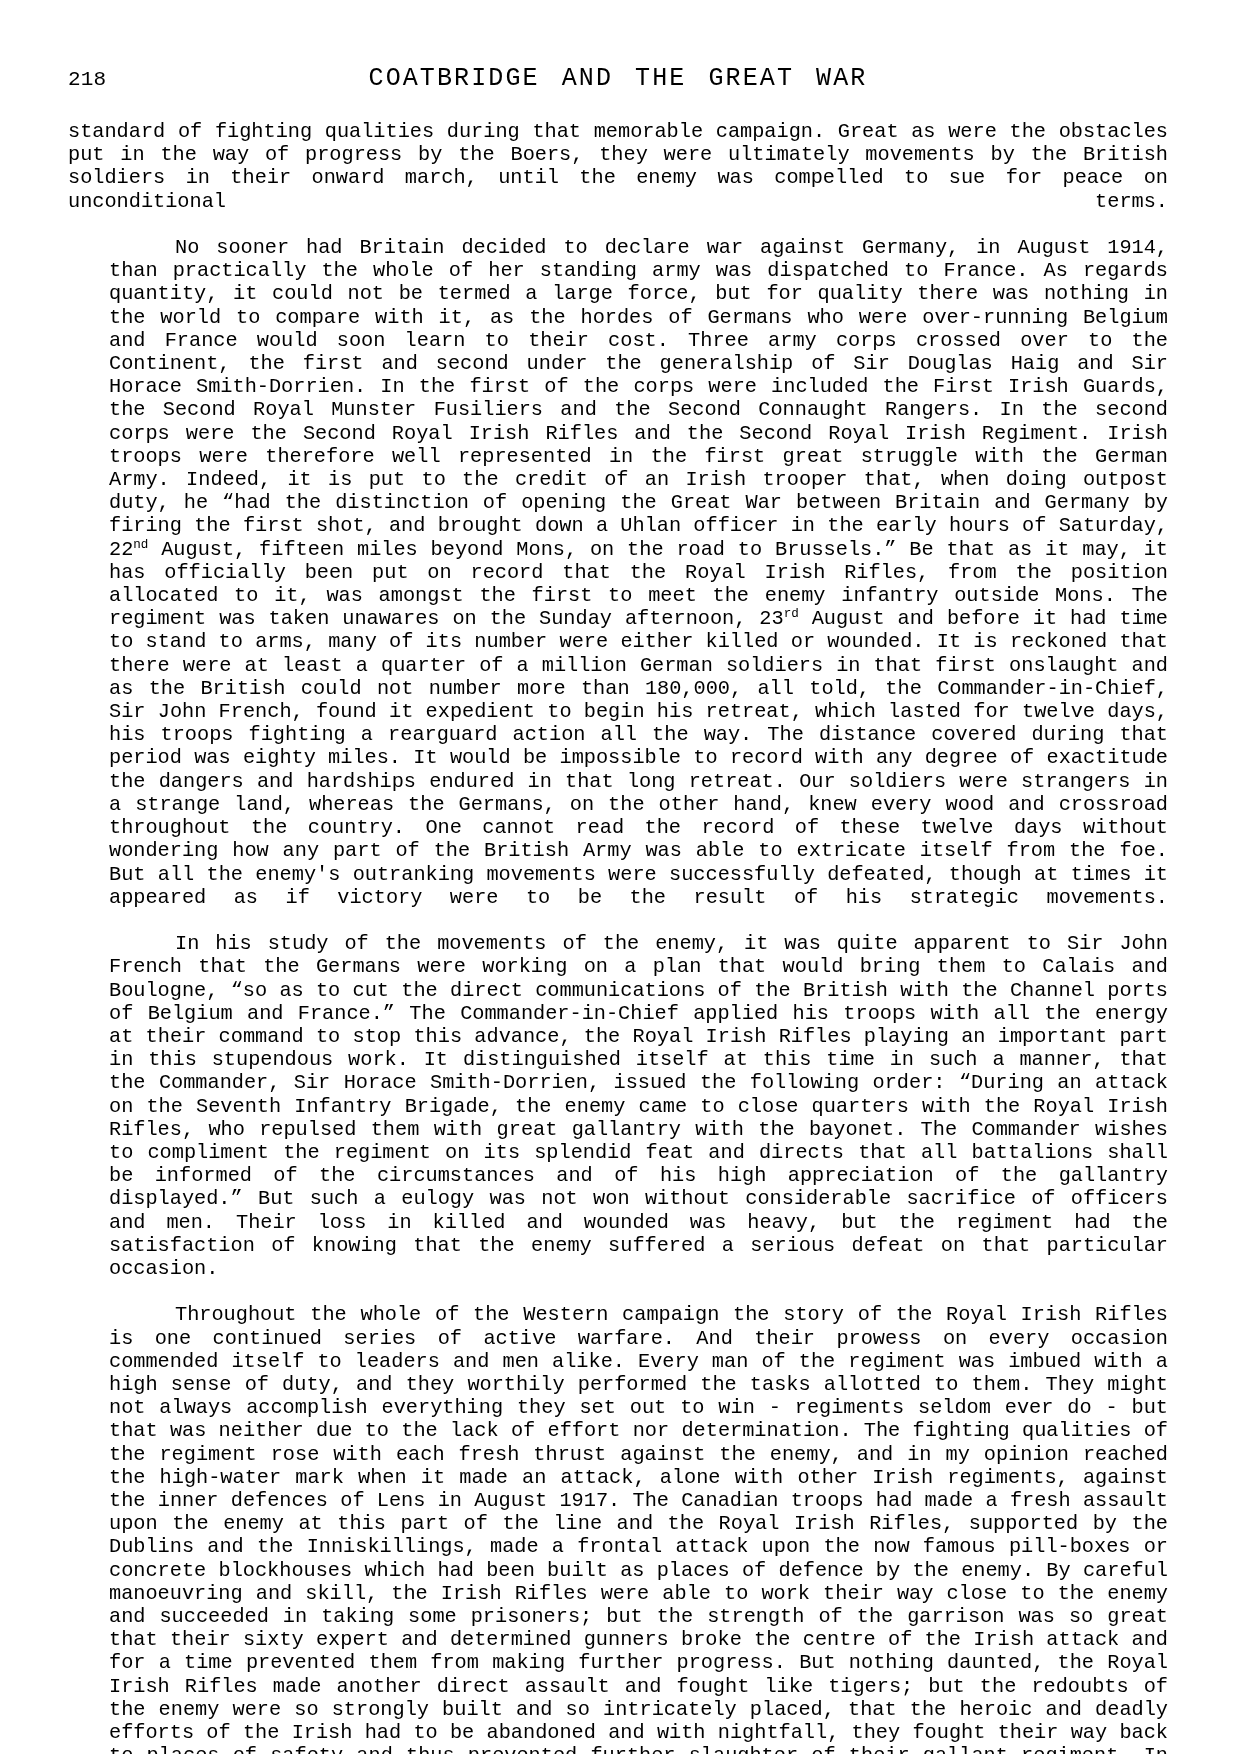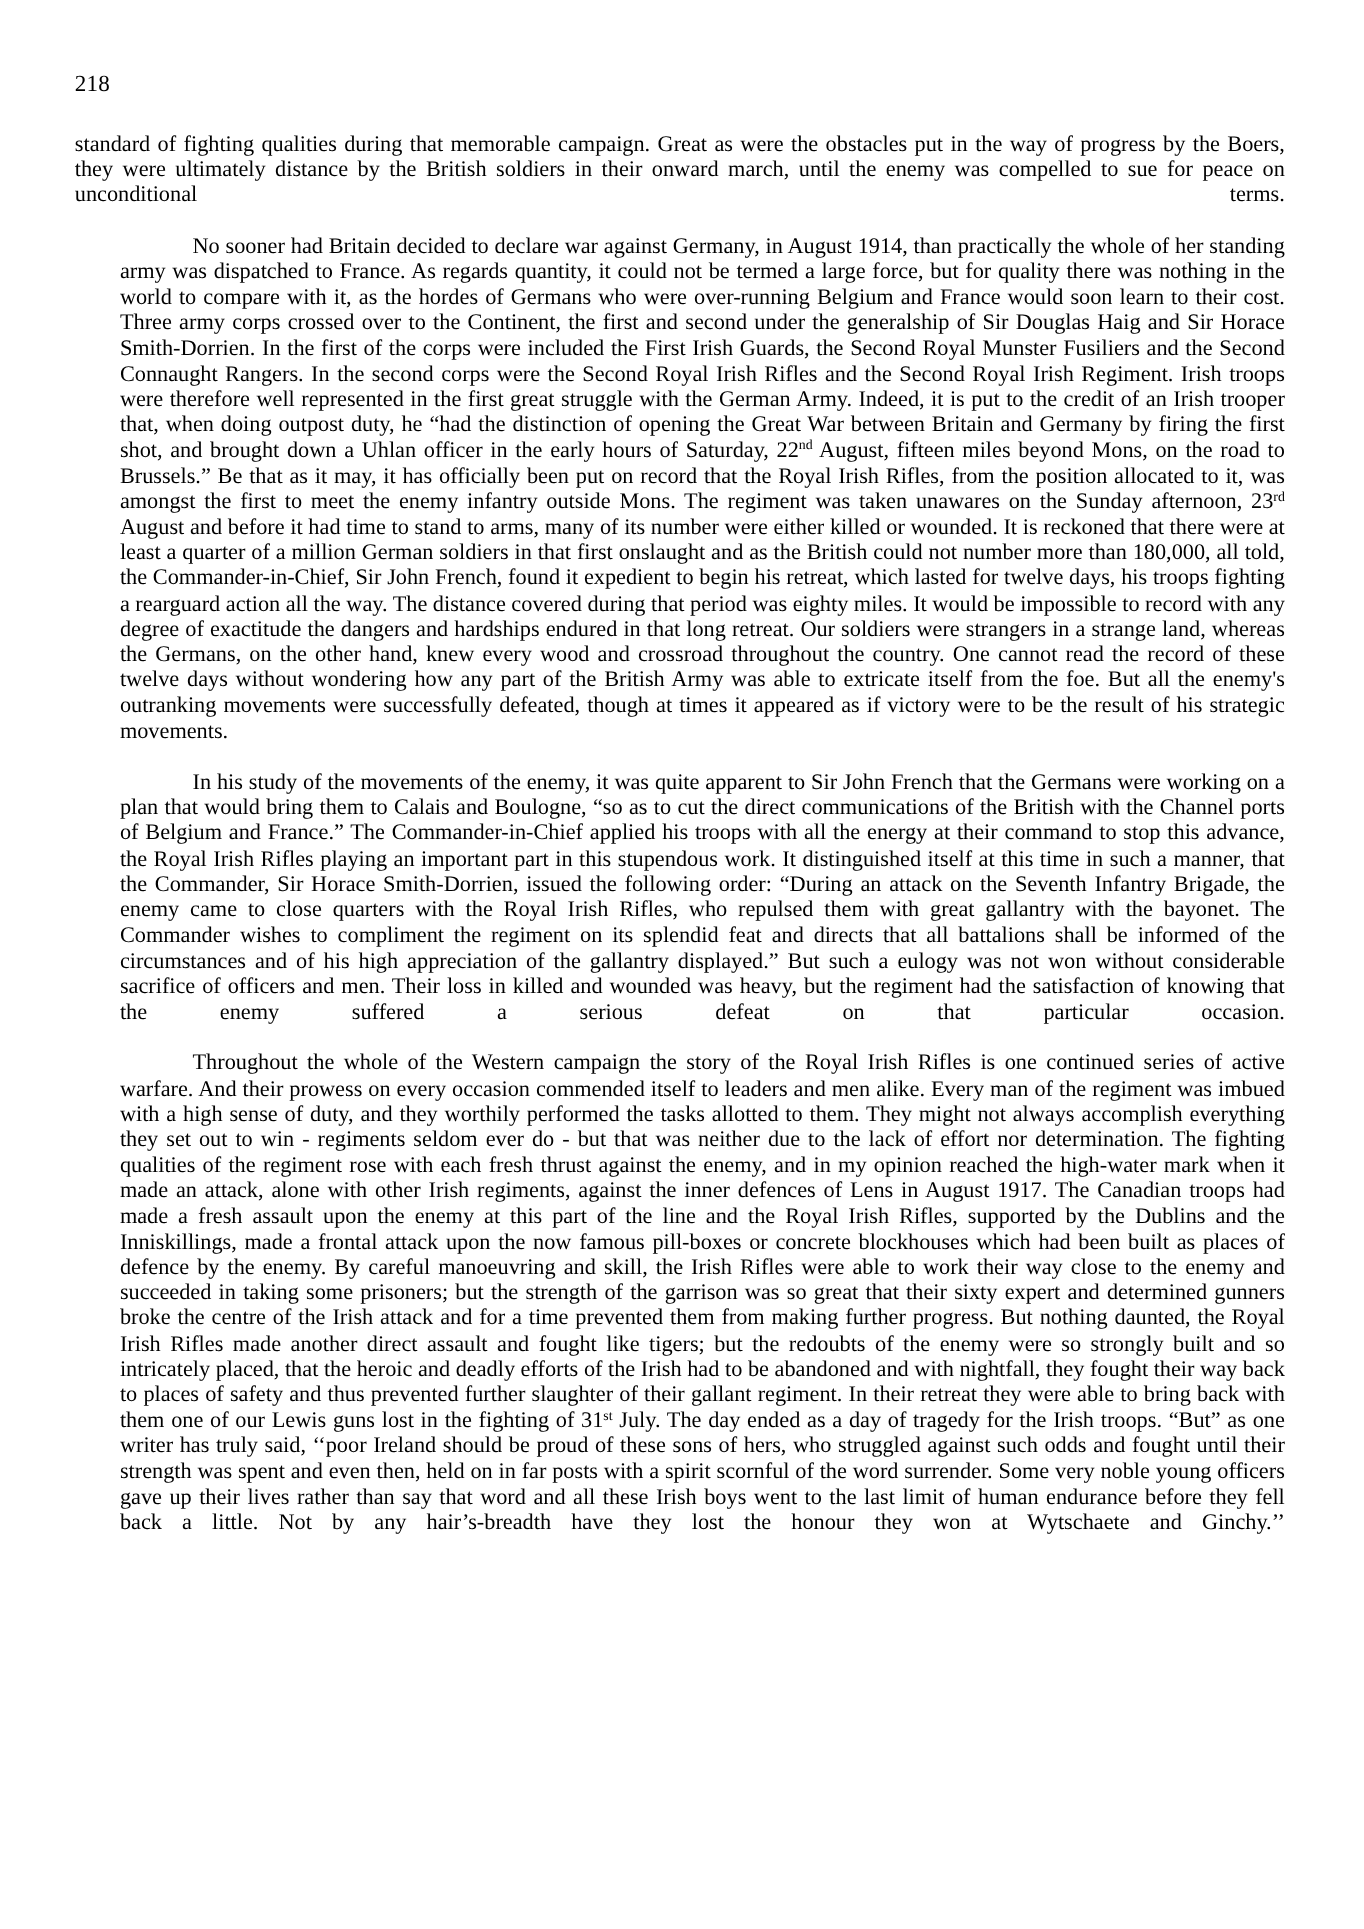--- a/index.html
+++ b/index.html
@@ -13,20 +13,21 @@
     color: #000000;
   }
   .page {
     position: relative;
     width: 1240px;
     height: 1754px;
     margin: 0 auto;
     background: #ffffff;
     box-sizing: border-box;
     overflow: hidden;
+    font-family: Liberation Mono, monospace;
   }
 
   
   .running-head {
     position: absolute;
     left: 68px;
     right: 72px;
     top: 66px;
     height: 34px;
     display: flex;
@@ -84,22 +85,23 @@
     vertical-align: 0.52em;
   }
 </style>
 </head>
 <body>
 
 <div class="page">
 
   <div class="running-head">
     <span class="folio">218</span>
+    <span class="head-title">COATBRIDGE AND THE GREAT WAR</span>
   </div>
 
   <div class="textblock">
-      <p class="para">standard of fighting qualities during that memorable campaign.  Great as were the obstacles put in the way of progress by the Boers, they were ultimately distance by the British soldiers in their onward march, until the enemy was compelled to sue for peace on unconditional terms.</p>
+      <p class="para">standard of fighting qualities during that memorable campaign.  Great as were the obstacles put in the way of progress by the Boers, they were ultimately movements by the British soldiers in their onward march, until the enemy was compelled to sue for peace on unconditional terms.</p>
       <p class="para indent">No sooner had Britain decided to declare war against Germany, in August 1914, than practically the whole of her standing army was dispatched to France.  As regards quantity, it could not be termed a large force, but for quality there was nothing in the world to compare with it, as the hordes of Germans who were over-running Belgium and France would soon learn to their cost.  Three army corps crossed over to the Continent, the first and second under the generalship of Sir Douglas Haig and Sir Horace Smith-Dorrien.  In the first of the corps were included the First Irish Guards, the Second Royal Munster Fusiliers and the Second Connaught Rangers.  In the second corps were the Second Royal Irish Rifles and the Second Royal Irish Regiment.  Irish troops were therefore well represented in the first great struggle with the German Army.  Indeed, it is put to the credit of an Irish trooper that, when doing outpost duty, he “had the distinction of opening the Great War between Britain and Germany by firing the first shot, and brought down a Uhlan officer in the early hours of Saturday, 22<sup>nd</sup> August, fifteen miles beyond Mons, on the road to Brussels.”  Be that as it may, it has officially been put on record that the Royal Irish Rifles, from the position allocated to it, was amongst the first to meet the enemy infantry outside Mons.  The regiment was taken unawares on the Sunday afternoon, 23<sup>rd</sup> August and before it had time to stand to arms, many of its number were either killed or wounded.  It is reckoned that there were at least a quarter of a million German soldiers in that first onslaught and as the British could not number more than 180,000, all told, the Commander-in-Chief, Sir John French, found it expedient to begin his retreat, which lasted for twelve days, his troops fighting a rearguard action all the way.  The distance covered during that period was eighty miles.  It would be impossible to record with any degree of exactitude the dangers and hardships endured in that long retreat.  Our soldiers were strangers in a strange land, whereas the Germans, on the other hand, knew every wood and crossroad throughout the country.  One cannot read the record of these twelve days without wondering how any part of the British Army was able to extricate itself from the foe.  But all the enemy's outranking movements were successfully defeated, though at times it appeared as if victory were to be the result of his strategic movements.</p>
       <p class="para indent">In his study of the movements of the enemy, it was quite apparent to Sir John French that the Germans were working on a plan that would bring them to Calais and Boulogne, “so as to cut the direct communications of the British with the Channel ports of Belgium and France.”  The Commander-in-Chief applied his troops with all the energy at their command to stop this advance, the Royal Irish Rifles playing an important part in this stupendous work.  It distinguished itself at this time in such a manner, that the Commander, Sir Horace Smith-Dorrien, issued the following order: “During an attack on the Seventh Infantry Brigade, the enemy came to close quarters with the Royal Irish Rifles, who repulsed them with great gallantry with the bayonet.  The Commander wishes to compliment the regiment on its splendid feat and directs that all battalions shall be informed of the circumstances and of his high appreciation of the gallantry displayed.”  But such a eulogy was not won without considerable sacrifice of officers and men.  Their loss in killed and wounded was heavy, but the regiment had the satisfaction of knowing that the enemy suffered a serious defeat on that particular occasion.</p>
       <p class="para indent">Throughout the whole of the Western campaign the story of the Royal Irish Rifles is one continued series of active warfare.  And their prowess on every occasion commended itself to leaders and men alike.  Every man of the regiment was imbued with a high sense of duty, and they worthily performed the tasks allotted to them.  They might not always accomplish everything they set out to win - regiments seldom ever do - but that was neither due to the lack of effort nor determination.  The fighting qualities of the regiment rose with each fresh thrust against the enemy, and in my opinion reached the high-water mark when it made an attack, alone with other Irish regiments, against the inner defences of Lens in August 1917.  The Canadian troops had made a fresh assault upon the enemy at this part of the line and the Royal Irish Rifles, supported by the Dublins and the Inniskillings, made a frontal attack upon the now famous pill-boxes or concrete blockhouses which had been built as places of defence by the enemy.  By careful manoeuvring and skill, the Irish Rifles were able to work their way close to the enemy and succeeded in taking some prisoners; but the strength of the garrison was so great that their sixty expert and determined gunners broke the centre of the Irish attack and for a time prevented them from making further progress.  But nothing daunted, the Royal Irish Rifles made another direct assault and fought like tigers; but the redoubts of the enemy were so strongly built and so intricately placed, that the heroic and deadly efforts of the Irish had to be abandoned and with nightfall, they fought their way back to places of safety and thus prevented further slaughter of their gallant regiment.  In their retreat they were able to bring back with them one of our Lewis guns lost in the fighting of 31<sup>st</sup> July.  The day ended as a day of tragedy for the Irish troops.  “But” as one writer has truly said, ‘‘poor Ireland should be proud of these sons of hers, who struggled against such odds and fought until their strength was spent and even then, held on in far posts with a spirit scornful of the word surrender.  Some very noble young officers gave up their lives rather than say that word and all these Irish boys went to the last limit of human endurance before they fell back a little.  Not by any hair’s-breadth have they lost the honour they won at Wytschaete and Ginchy.’’</p>
     </div>
 
 </div>
 
 </body></html>

